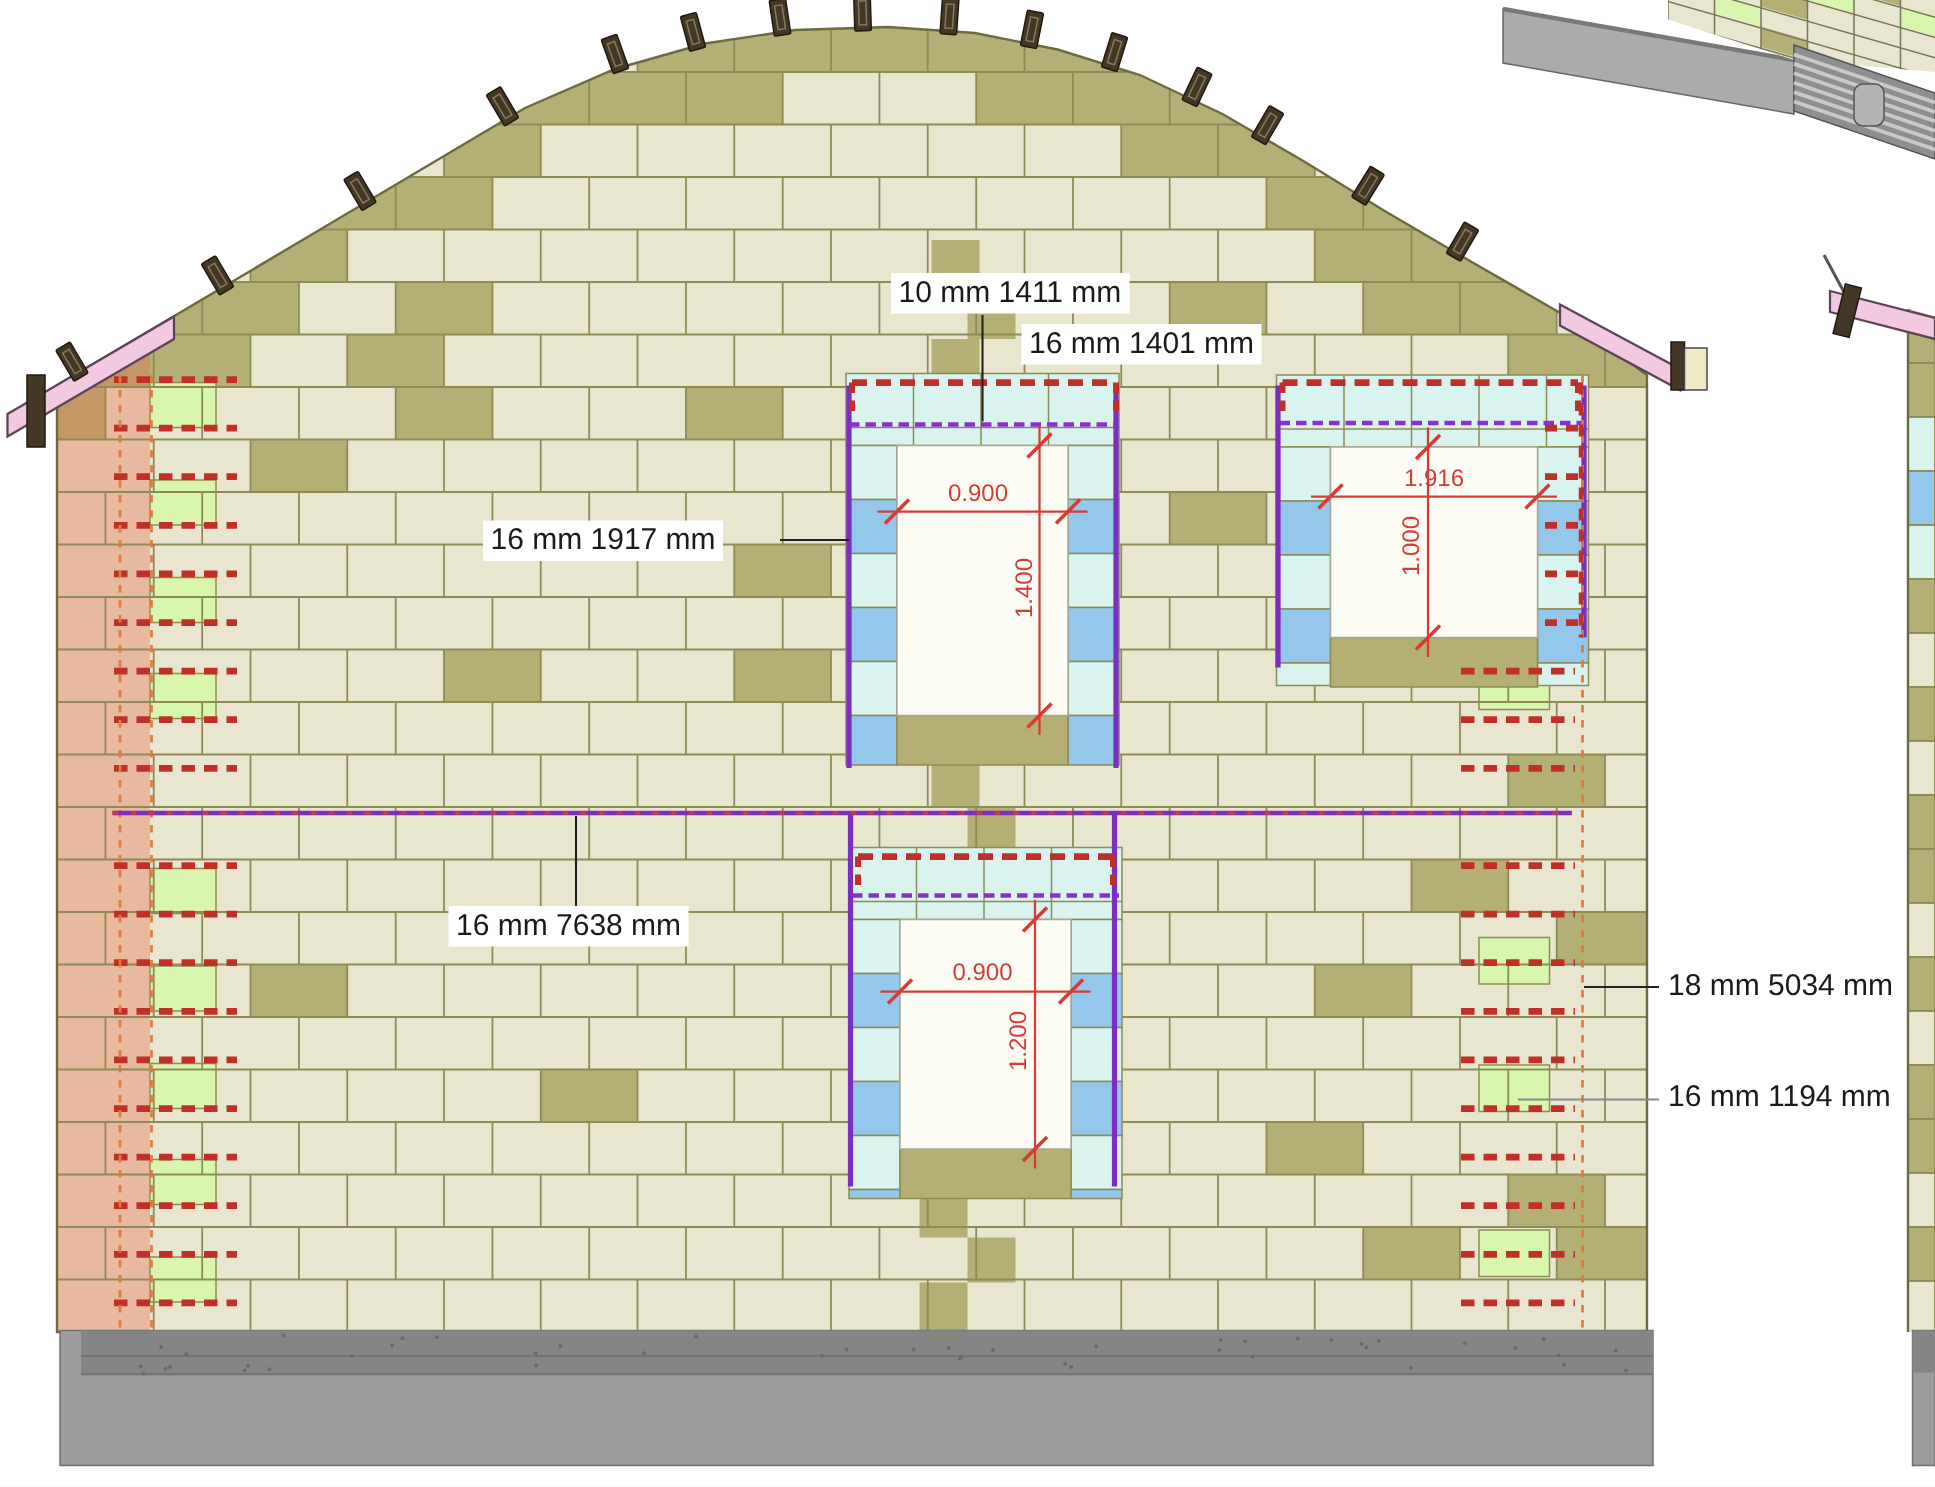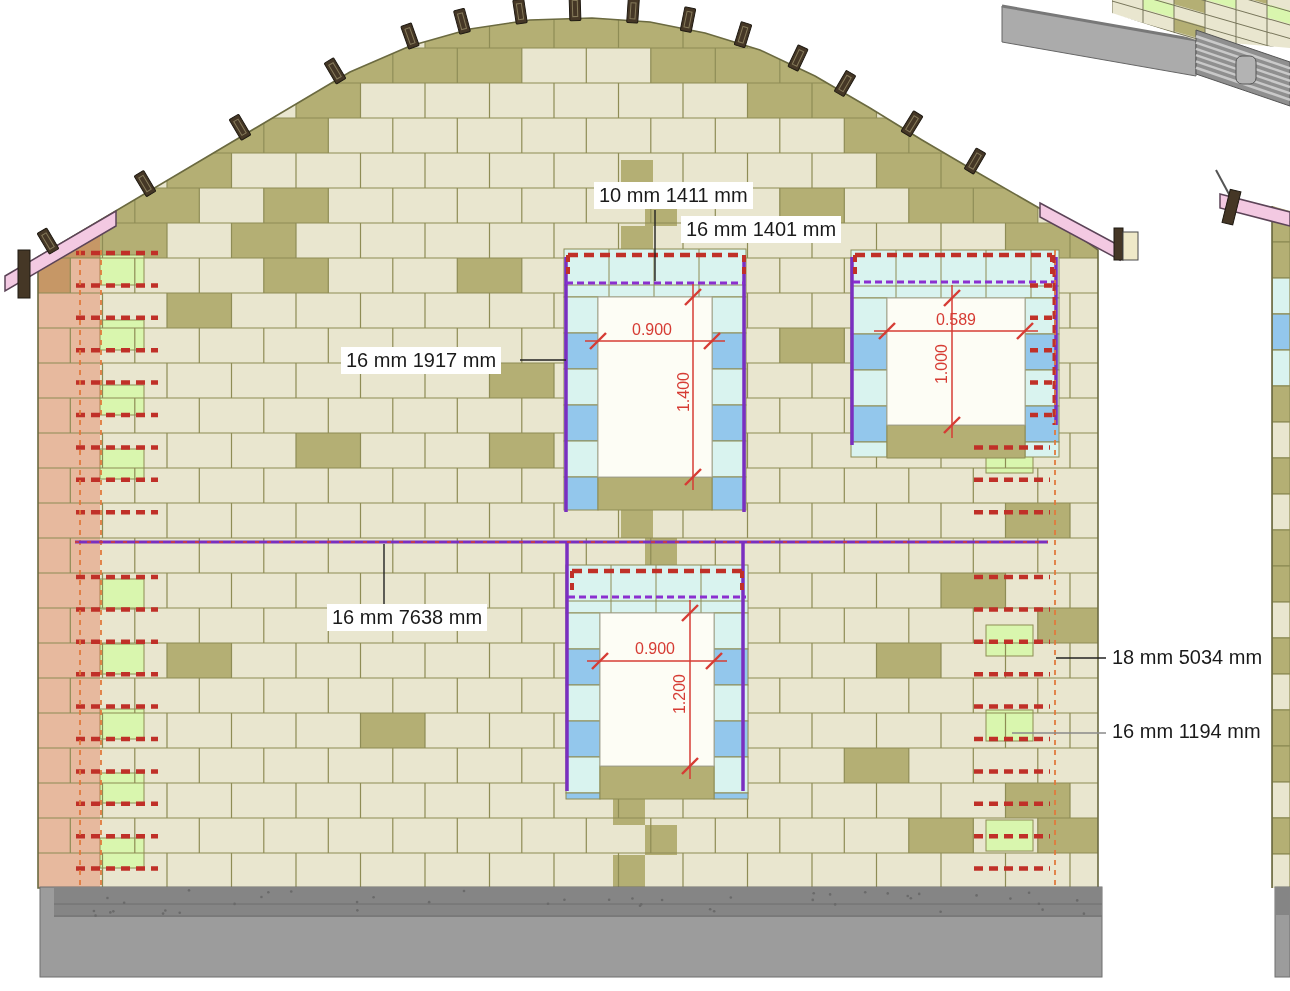--- a/index.html
+++ b/index.html
@@ -429,23 +429,23 @@
       <g>
         <polyline points="655,210 655,281" fill="none" stroke="#222222" stroke-width="1.4"></polyline>
         <polyline points="520,360 566,360" fill="none" stroke="#222222" stroke-width="1.4"></polyline>
         <polyline points="384,604 384,544" fill="none" stroke="#222222" stroke-width="1.4"></polyline>
         <polyline points="1106,658 1056,658" fill="none" stroke="#222222" stroke-width="1.4"></polyline>
         <polyline points="1106,733 1012,733" fill="none" stroke="#8a8a8a" stroke-width="1.4"></polyline>
       </g>
     </svg>
   <div class="callout" style="left: 594px; top: 182px;">10 mm 1411 mm</div>
   <div class="callout" style="left: 662px; top: 216px; margin-left: 19px;">16 mm 1401 mm</div>
-  <div class="callout" style="left: 341px; top: 347px; text-align: center;">16 mm 1917 mm</div>
-  <div class="callout" style="left: 299px; top: 604px; margin-left: 28px;">16 mm 7638 mm</div>
+  <div class="callout" style="left: 322px; top: 347px; text-align: center;">16 mm 1917 mm</div>
+  <div class="callout" style="left: 299px; top: 604px;">16 mm 7638 mm</div>
   <div class="callout" style="left: 1107px; top: 644px;">18 mm 5034 mm</div>
   <div class="callout" style="left: 1107px; top: 718px;">16 mm 1194 mm</div>
 <div class="dim" style="left: 652px; top: 330px;">0.900</div>
     <div class="dim rot" style="left: 684px; top: 392px;">1.400</div>
-    <div class="dim" style="left: 956px; top: 320px;">0.589</div>
+    <div class="dim" style="left: 956px; top: 320px;">1.916</div>
     <div class="dim rot" style="left: 942px; top: 364px;">1.000</div>
     <div class="dim" style="left: 655px; top: 649px;">0.900</div>
     <div class="dim rot" style="left: 680px; top: 694px;">1.200</div>
   </div>
 
 </body></html>

